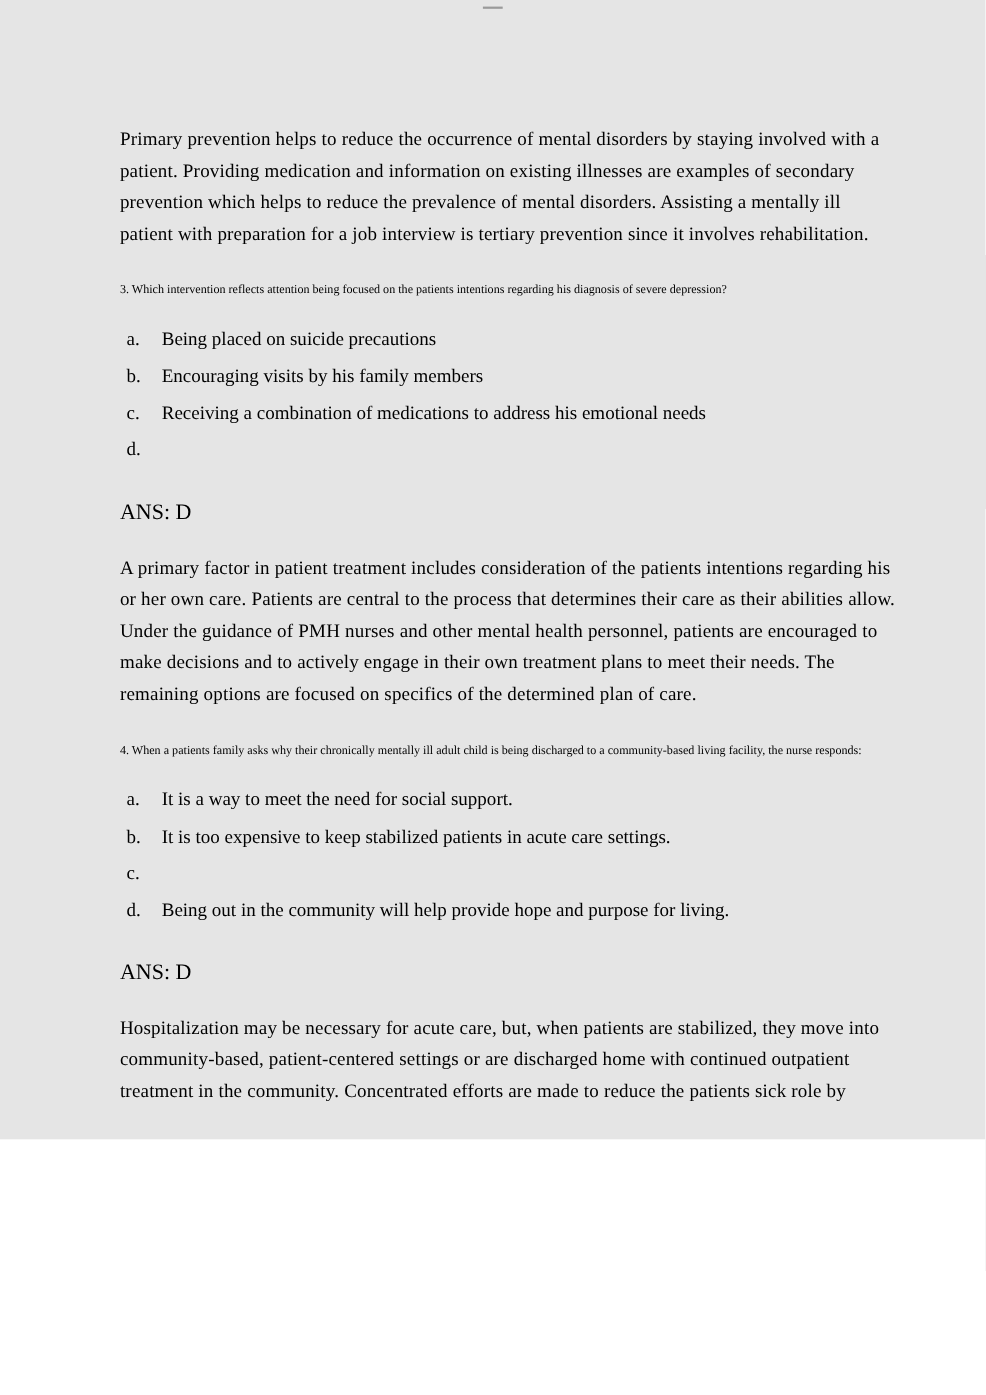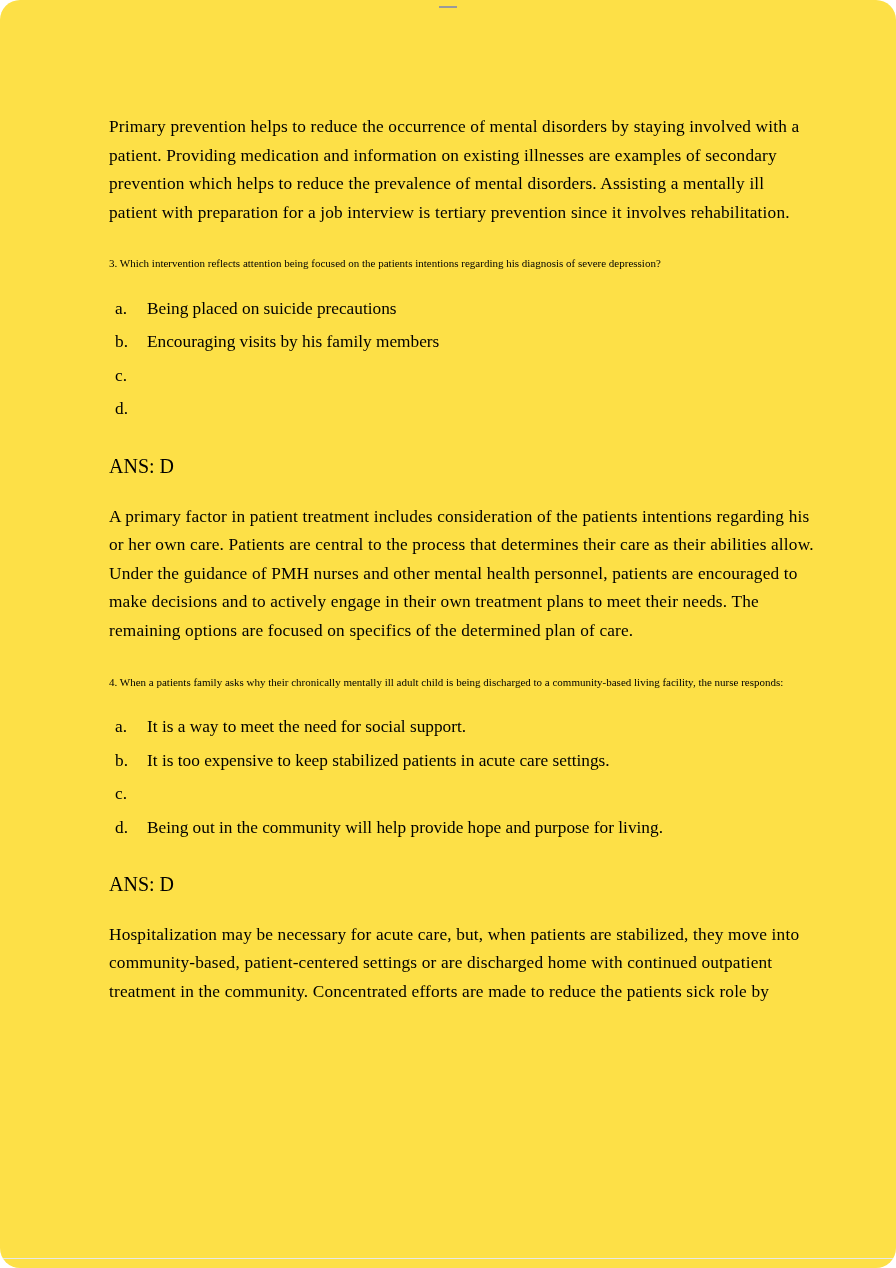--- a/index.html
+++ b/index.html
@@ -7,25 +7,24 @@
     padding: 0;
     background: #ffffff;
   }
   body {
     font-family: "Liberation Serif", "DejaVu Serif", serif;
     color: #000000;
   }
   .page {
     position: relative;
     width: 896px;
-    height: 1268px;
-    background: #fde047;
+    height: 1036px;
+    background: #e5e5e5;
     overflow: hidden;
     box-sizing: border-box;
-    border-radius: 20px;
   }
   .top-mark {
     position: absolute;
     top: 6px;
     left: 50%;
     transform: translateX(-50%);
     width: 18px;
     height: 2px;
     background: #9a9a9a;
   }
@@ -99,20 +98,21 @@
       <li>
         <span class="marker">a.</span>
         <span>Being placed on suicide precautions</span>
       </li>
       <li>
         <span class="marker">b.</span>
         <span>Encouraging visits by his family members</span>
       </li>
       <li>
         <span class="marker">c.</span>
+        <span>Receiving a combination of medications to address his emotional needs</span>
       </li>
       <li>
         <span class="marker">d.</span>
       </li>
     </ol>
 
     <p class="ans">ANS: D</p>
 
     <p class="para">A primary factor in patient treatment includes consideration of the patients intentions regarding his or her own care. Patients are central to the process that determines their care as their abilities allow. Under the guidance of PMH nurses and other mental health personnel, patients are encouraged to make decisions and to actively engage in their own treatment plans to meet their needs. The remaining options are focused on specifics of the determined plan of care.</p>
 

